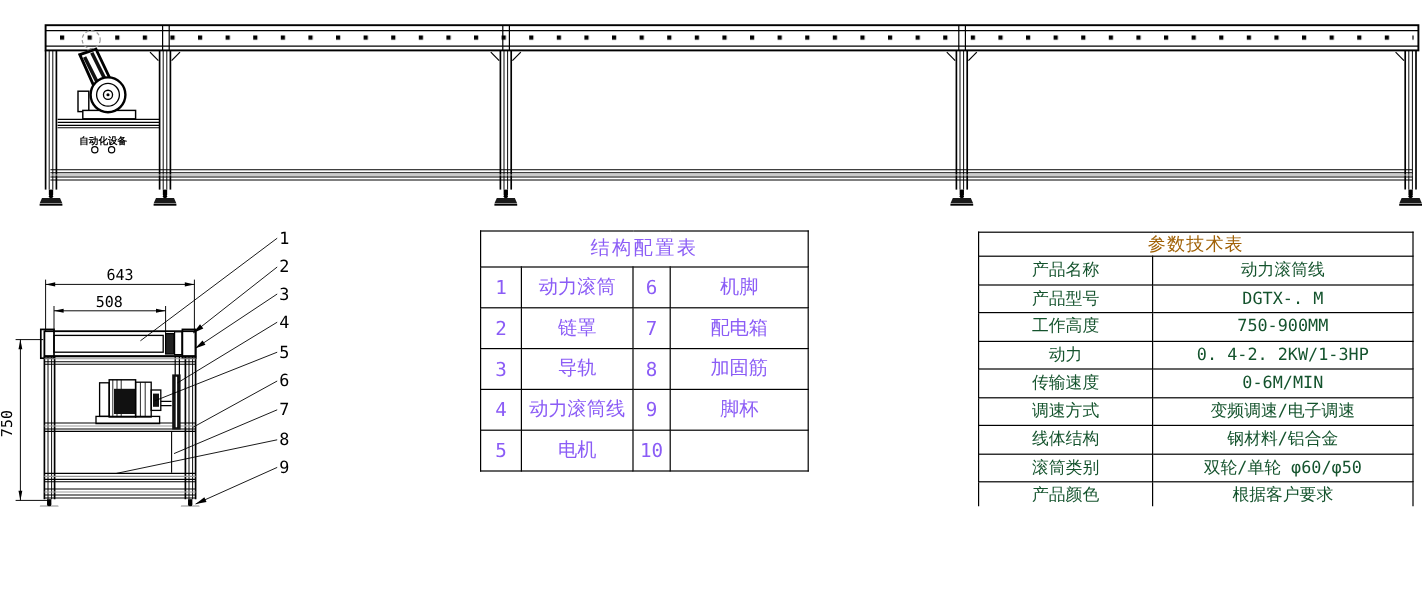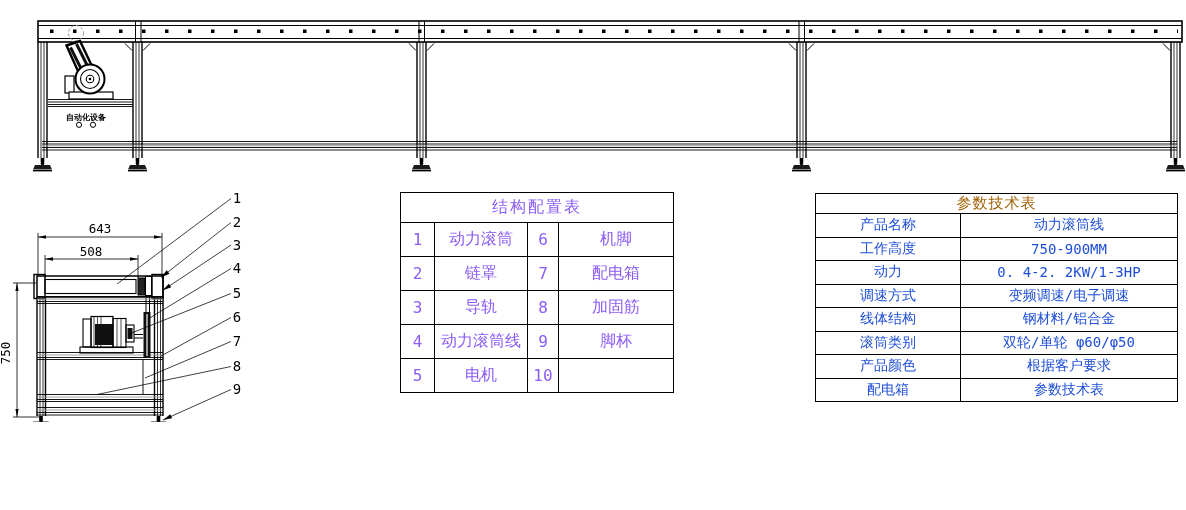--- a/index.html
+++ b/index.html
@@ -9,21 +9,21 @@
   }
   svg{position:absolute;display:block;}
   svg text{fill:#000;font-family:"DejaVu Sans Mono",monospace;}
   table{border-collapse:collapse;position:absolute;table-layout:fixed;background:#fff;}
   table,td{border:1.5px solid #000;}
   td{padding:0;text-align:center;vertical-align:middle;overflow:hidden;white-space:nowrap;}
   #config-table{left:400px;top:192px;width:273px;}
   #config-table td{font-size:16px;height:33px;color:#8b5cf6;margin-top:24px;}
   #config-table td.tbl-title{font-size:16px;height:29px;letter-spacing:2px;}
   #params-table{left:815px;top:193px;width:362px;}
-  #params-table td{font-size:14px;height:22.5px;color:#1d4ed8;}
+  #params-table td{font-size:14px;height:22.5px;color:#14532d;}
   #params-table td.tbl-title{font-size:15px;height:19px;letter-spacing:1px;}
 </style>
 </head>
 <body>
 
 <div id="canvas">
 
   <svg style="left:0;top:0" width="1186" height="180" viewBox="0 0 1186 180">
     <defs>
       <pattern id="dots" x="50" y="29" width="23" height="5" patternUnits="userSpaceOnUse">
@@ -339,28 +339,36 @@
       </colgroup>
     <tbody>
         <tr>
           <td class="tbl-title" colspan="2" style="color: #a16207;">参数技术表</td>
         </tr>
     <tr>
           <td>产品名称</td>
           <td>动力滚筒线</td>
         </tr>
     <tr>
+          <td>产品型号</td>
+          <td>DGTX-. M</td>
+        </tr>
+    <tr>
           <td>工作高度</td>
           <td>750-900MM</td>
         </tr>
     <tr>
           <td>动力</td>
           <td>0. 4-2. 2KW/1-3HP</td>
         </tr>
     <tr>
+          <td>传输速度</td>
+          <td>0-6M/MIN</td>
+        </tr>
+    <tr>
           <td>调速方式</td>
           <td>变频调速/电子调速</td>
         </tr>
     <tr>
           <td>线体结构</td>
           <td>钢材料/铝合金</td>
         </tr>
     <tr>
           <td>滚筒类别</td>
           <td>双轮/单轮 φ60/φ50</td>

